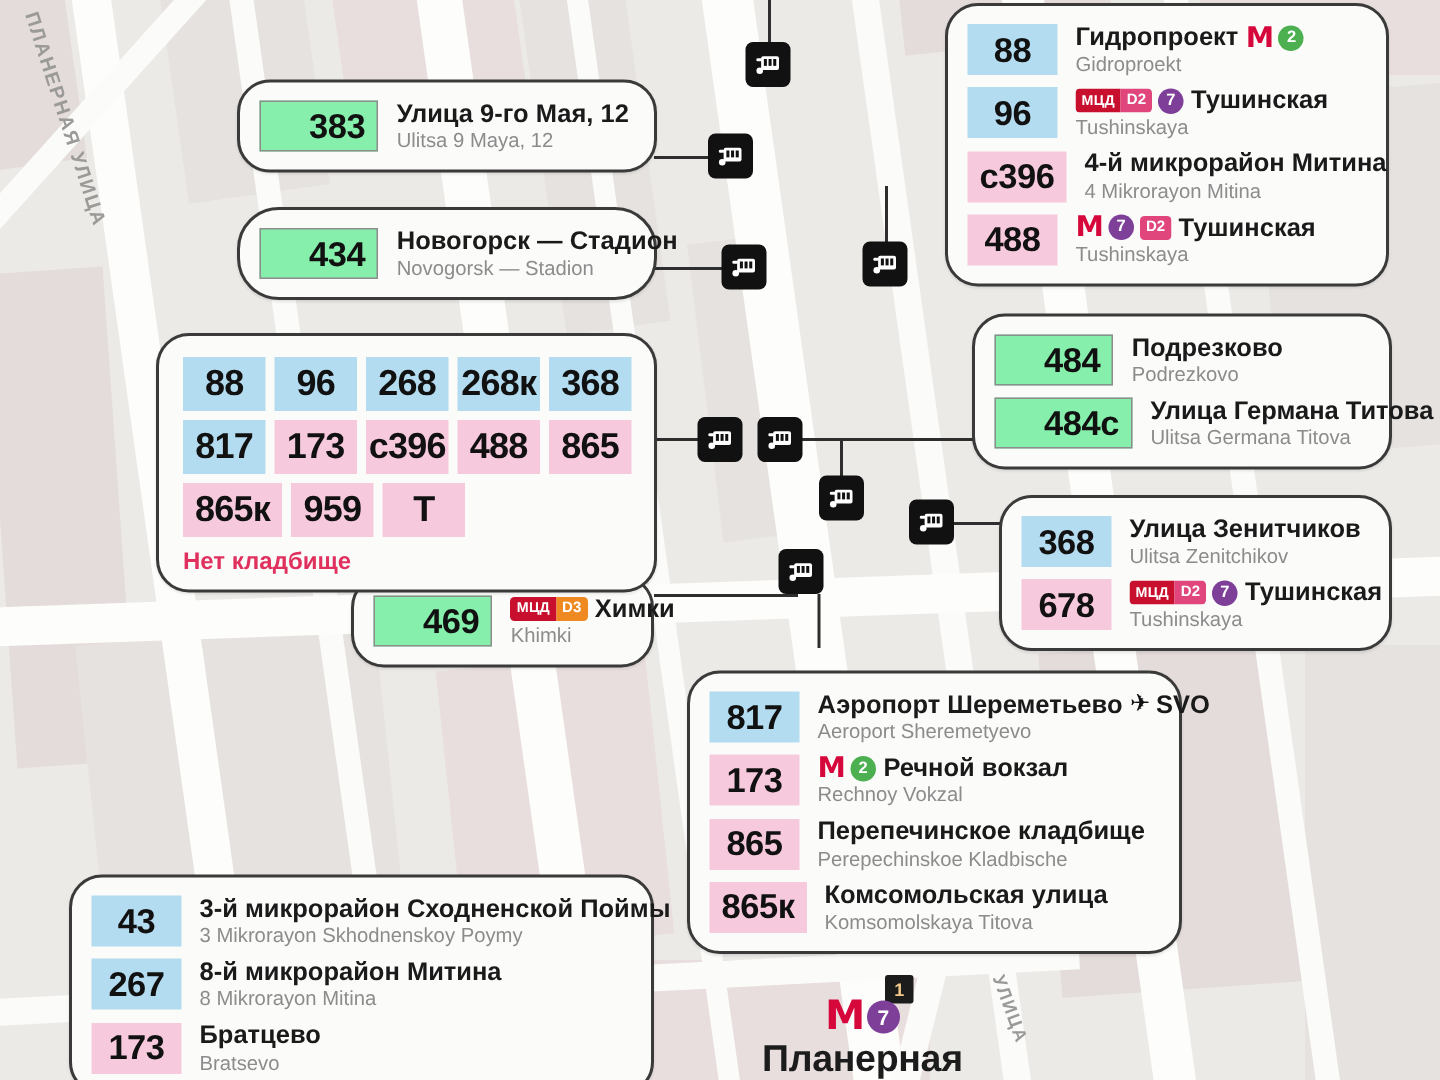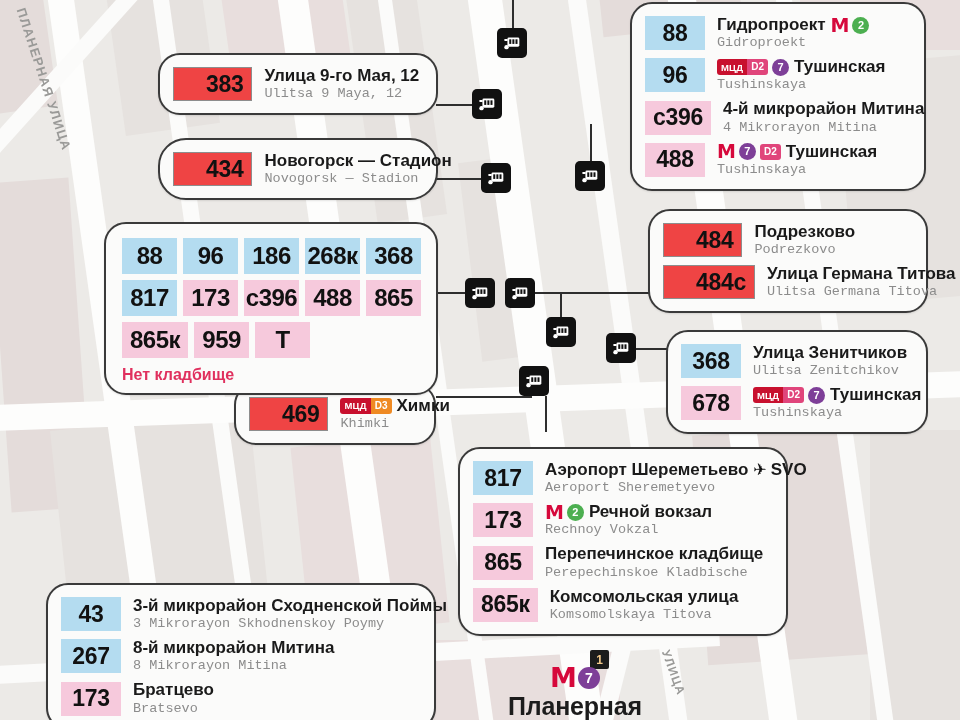--- a/index.html
+++ b/index.html
@@ -61,31 +61,31 @@
     display: flex; align-items: center; justify-content: center;
     font-size: 23px;
     font-weight: 700;
     color: #111;
     letter-spacing: -0.3px;
     padding: 0 8px;
     line-height: 1;
   }
   .badge.blue  { background: #b4dcf0; }
   .badge.pink  { background: #f6c9dc; }
-  .badge.plain { background: #ef4444; border: 1.5px solid #8d8d8d; padding-left: 32px; }
+  .badge.plain { background: #86efac; border: 1.5px solid #8d8d8d; padding-left: 32px; }
 
   .dest { display: flex; flex-direction: column; justify-content: center; gap: 0px; min-width: 0; }
   .dest .ru {
     font-size: 17px; font-weight: 700; color: #1a1a1a;
     line-height: 1.18; white-space: nowrap;
     display: flex; align-items: center; gap: 5px;
   }
   .dest .en {
     font-size: 13.5px; font-weight: 400; color: #8c8c8c;
-    line-height: 1.2; white-space: nowrap; font-family: Liberation Mono, monospace;
+    line-height: 1.2; white-space: nowrap;
   }
 
   
   .ico-row { display: inline-flex; align-items: center; gap: 4px; vertical-align: middle; }
   .metro-m {
     display: inline-block; font-size: 19px; font-weight: 900; color: #d6083b;
     line-height: 1; font-family: "DejaVu Sans", sans-serif; letter-spacing: -1px;
   }
   .line-dot {
     display: inline-flex; align-items: center; justify-content: center;
@@ -567,21 +567,21 @@
       </div>
     </div>
   </div>
 </div>
 
 <div class="panel grid-panel" style="left:104px;top:222px;width:334px;">
   <div class="grid-rows">
     <div class="grid-row">
       <div class="gcell blue">88</div>
       <div class="gcell blue">96</div>
-      <div class="gcell blue">186</div>
+      <div class="gcell blue">268</div>
       <div class="gcell blue">268к</div>
       <div class="gcell blue">368</div>
     </div>
     <div class="grid-row">
       <div class="gcell blue">817</div>
       <div class="gcell pink">173</div>
       <div class="gcell pink">с396</div>
       <div class="gcell pink">488</div>
       <div class="gcell pink">865</div>
     </div>

